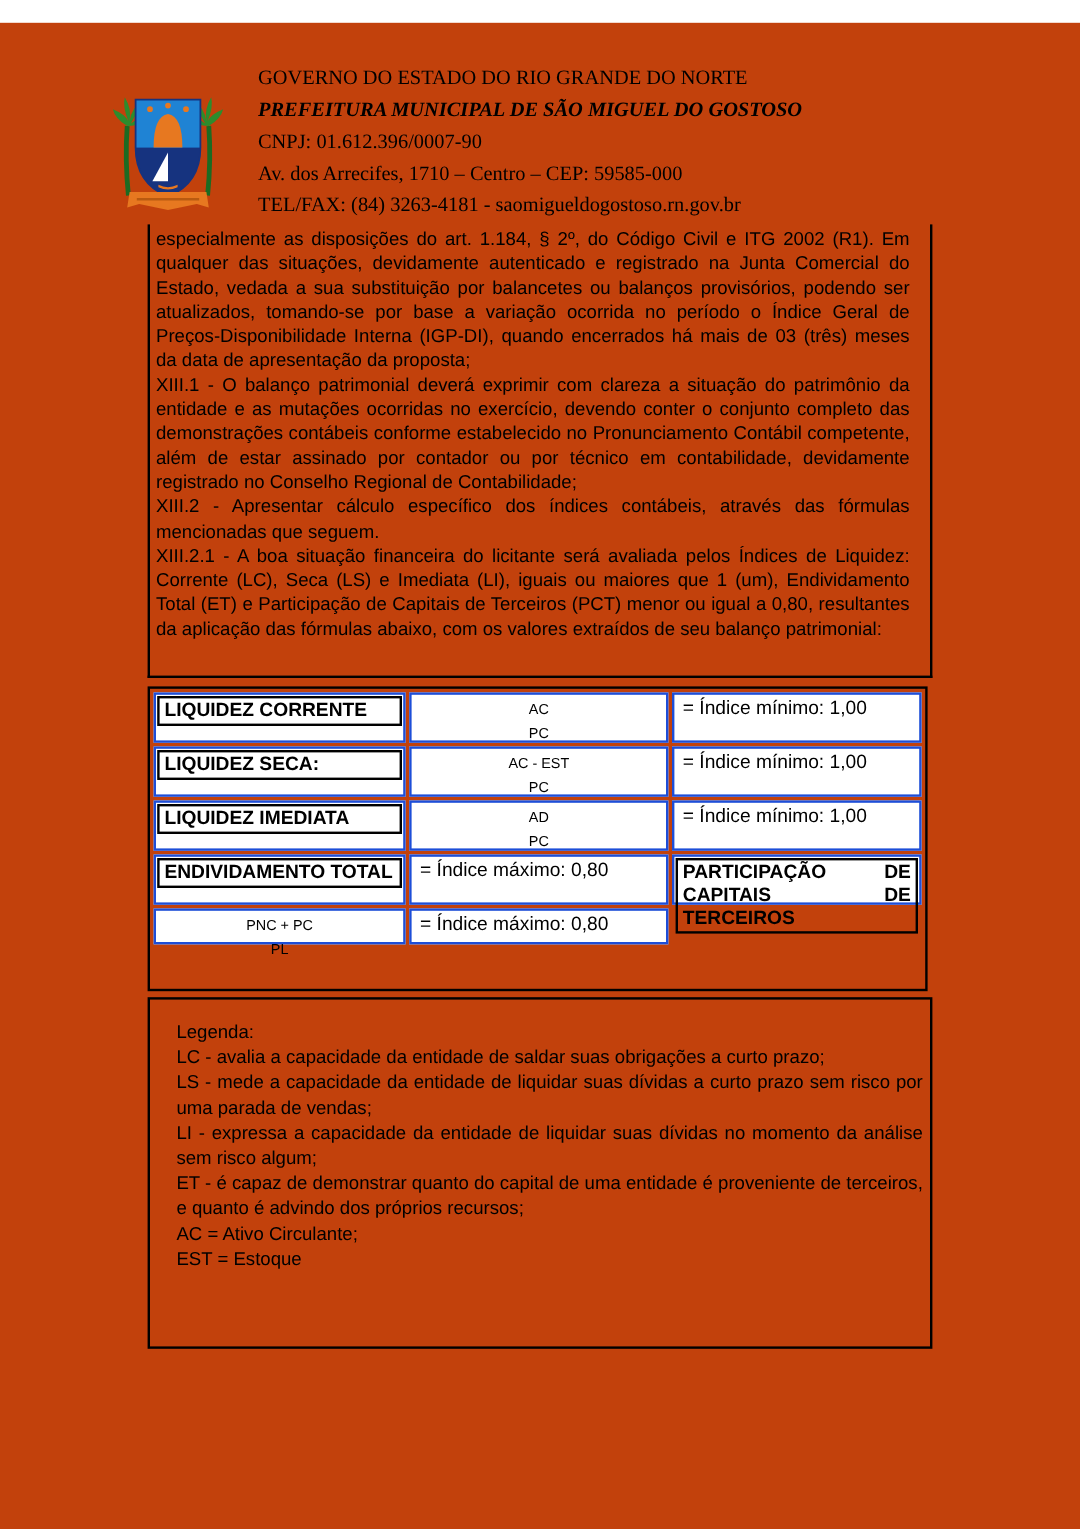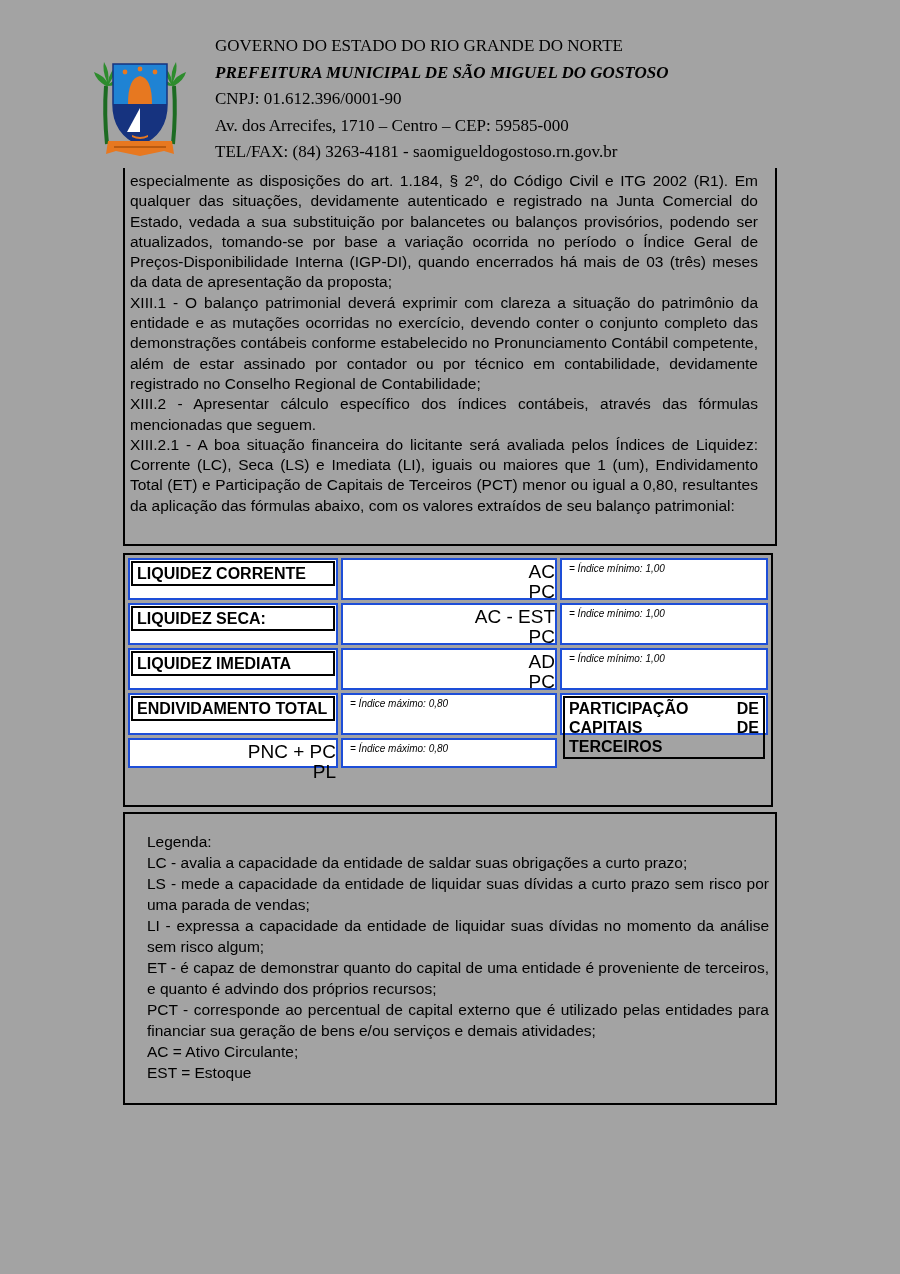--- a/index.html
+++ b/index.html
@@ -3,21 +3,21 @@
 <meta charset="utf-8">
 <style>
   * { box-sizing: border-box; margin: 0; padding: 0; }
   html, body { background: #ffffff; }
   body {
     width: 900px; height: 1274px;
     position: relative;
     font-family: "Liberation Sans", sans-serif;
     color: #000;
   }
-  .page { position: absolute; inset: 0; background: #a3a3a3; }
+  .page { position: absolute; inset: 0; background: #c2410c; margin-top: 19px; }
 
   
   .hdr-logo { position: absolute; left: 94px; top: 44px; width: 92px; height: 118px; }
   .hdr-text { position: absolute; left: 215px; top: 36px; font-family: "Liberation Serif", serif; }
   .hdr-line { height: 26.5px; font-size: 17px; white-space: nowrap; }
   .hdr-line.bold { font-weight: bold; font-style: italic; }
 
   
   .text-block {
     position: absolute; left: 123px; top: 168px;
@@ -44,24 +44,24 @@
   }
   .cell { border: 2px solid #1d4ed8; background: #fff; }
   .cell.label-cell { padding: 1px; }
   .label-box {
     border: 2px solid #000;
     padding: 1px 4px;
     font-weight: bold; font-size: 16px; line-height: 19px;
     text-align: justify;
   }
   .cell.formula-cell {
-    text-align: right; font-size: 19px; line-height: 20px; padding-top: 2px;
+    text-align: center; font-size: 12px; line-height: 20px; padding-top: 2px;
   }
   .cell.index-cell {
-    font-size: 10px; padding: 3px 0 0 7px; white-space: nowrap; font-style: italic;
+    font-size: 16px; padding: 3px 0 0 7px; white-space: nowrap;
   }
   .cell.short { align-self: start; height: 30px; }
 
   
   .legend-block {
     position: absolute; left: 123px; top: 812px;
     width: 654px; height: 293px;
     border: 2px solid #000;
     padding: 17px 6px 0 22px;
     overflow: hidden;
@@ -106,21 +106,21 @@
 
     <g>
       <path d="M14 97 L78 97 L80 110 L70 107 L46 112 L22 107 L12 110 Z" fill="#e77820"></path>
       <path d="M20 103 H72" stroke="#b95a10" stroke-width="2"></path>
     </g>
   </svg>
 
   <div class="hdr-text">
     <div class="hdr-line">GOVERNO DO ESTADO DO RIO GRANDE DO NORTE</div>
     <div class="hdr-line bold">PREFEITURA MUNICIPAL DE SÃO MIGUEL DO GOSTOSO</div>
-    <div class="hdr-line">CNPJ: 01.612.396/0001-90</div>
+    <div class="hdr-line">CNPJ: 01.612.396/0007-90</div>
     <div class="hdr-line">Av. dos Arrecifes, 1710 – Centro – CEP: 59585-000</div>
     <div class="hdr-line">TEL/FAX: (84) 3263-4181 - saomigueldogostoso.rn.gov.br</div>
   </div>
 
   <section class="text-block">
     <p>especialmente as disposições do art. 1.184, § 2º, do Código Civil e ITG 2002 (R1). Em qualquer das situações, devidamente autenticado e registrado na Junta Comercial do Estado, vedada a sua substituição por balancetes ou balanços provisórios, podendo ser atualizados, tomando-se por base a variação ocorrida no período o Índice Geral de Preços-Disponibilidade Interna (IGP-DI), quando encerrados há mais de 03 (três) meses da data de apresentação da proposta;</p>
     <p>XIII.1 - O balanço patrimonial deverá exprimir com clareza a situação do patrimônio da entidade e as mutações ocorridas no exercício, devendo conter o conjunto completo das demonstrações contábeis conforme estabelecido no Pronunciamento Contábil competente, além de estar assinado por contador ou por técnico em contabilidade, devidamente registrado no Conselho Regional de Contabilidade;</p>
     <p>XIII.2 - Apresentar cálculo específico dos índices contábeis, através das fórmulas mencionadas que seguem.</p>
     <p>XIII.2.1 - A boa situação financeira do licitante será avaliada pelos Índices de Liquidez: Corrente (LC), Seca (LS) e Imediata (LI), iguais ou maiores que 1 (um), Endividamento Total (ET) e Participação de Capitais de Terceiros (PCT) menor ou igual a 0,80, resultantes da aplicação das fórmulas abaixo, com os valores extraídos de seu balanço patrimonial:</p>
   </section>
@@ -169,18 +169,17 @@
     <div class="cell index-cell short">= Índice máximo: 0,80</div>
 
   </section>
 
   <section class="legend-block">
     <div>Legenda:</div>
     <div>LC - avalia a capacidade da entidade de saldar suas obrigações a curto prazo;</div>
     <div>LS - mede a capacidade da entidade de liquidar suas dívidas a curto prazo sem risco por uma parada de vendas;</div>
     <div>LI - expressa a capacidade da entidade de liquidar suas dívidas no momento da análise sem risco algum;</div>
     <div>ET - é capaz de demonstrar quanto do capital de uma entidade é proveniente de terceiros, e quanto é advindo dos próprios recursos;</div>
-    <div>PCT - corresponde ao percentual de capital externo que é utilizado pelas entidades para financiar sua geração de bens e/ou serviços e demais atividades;</div>
     <div>AC = Ativo Circulante;</div>
     <div>EST = Estoque</div>
   </section>
 
 </div>
 
 </body></html>

